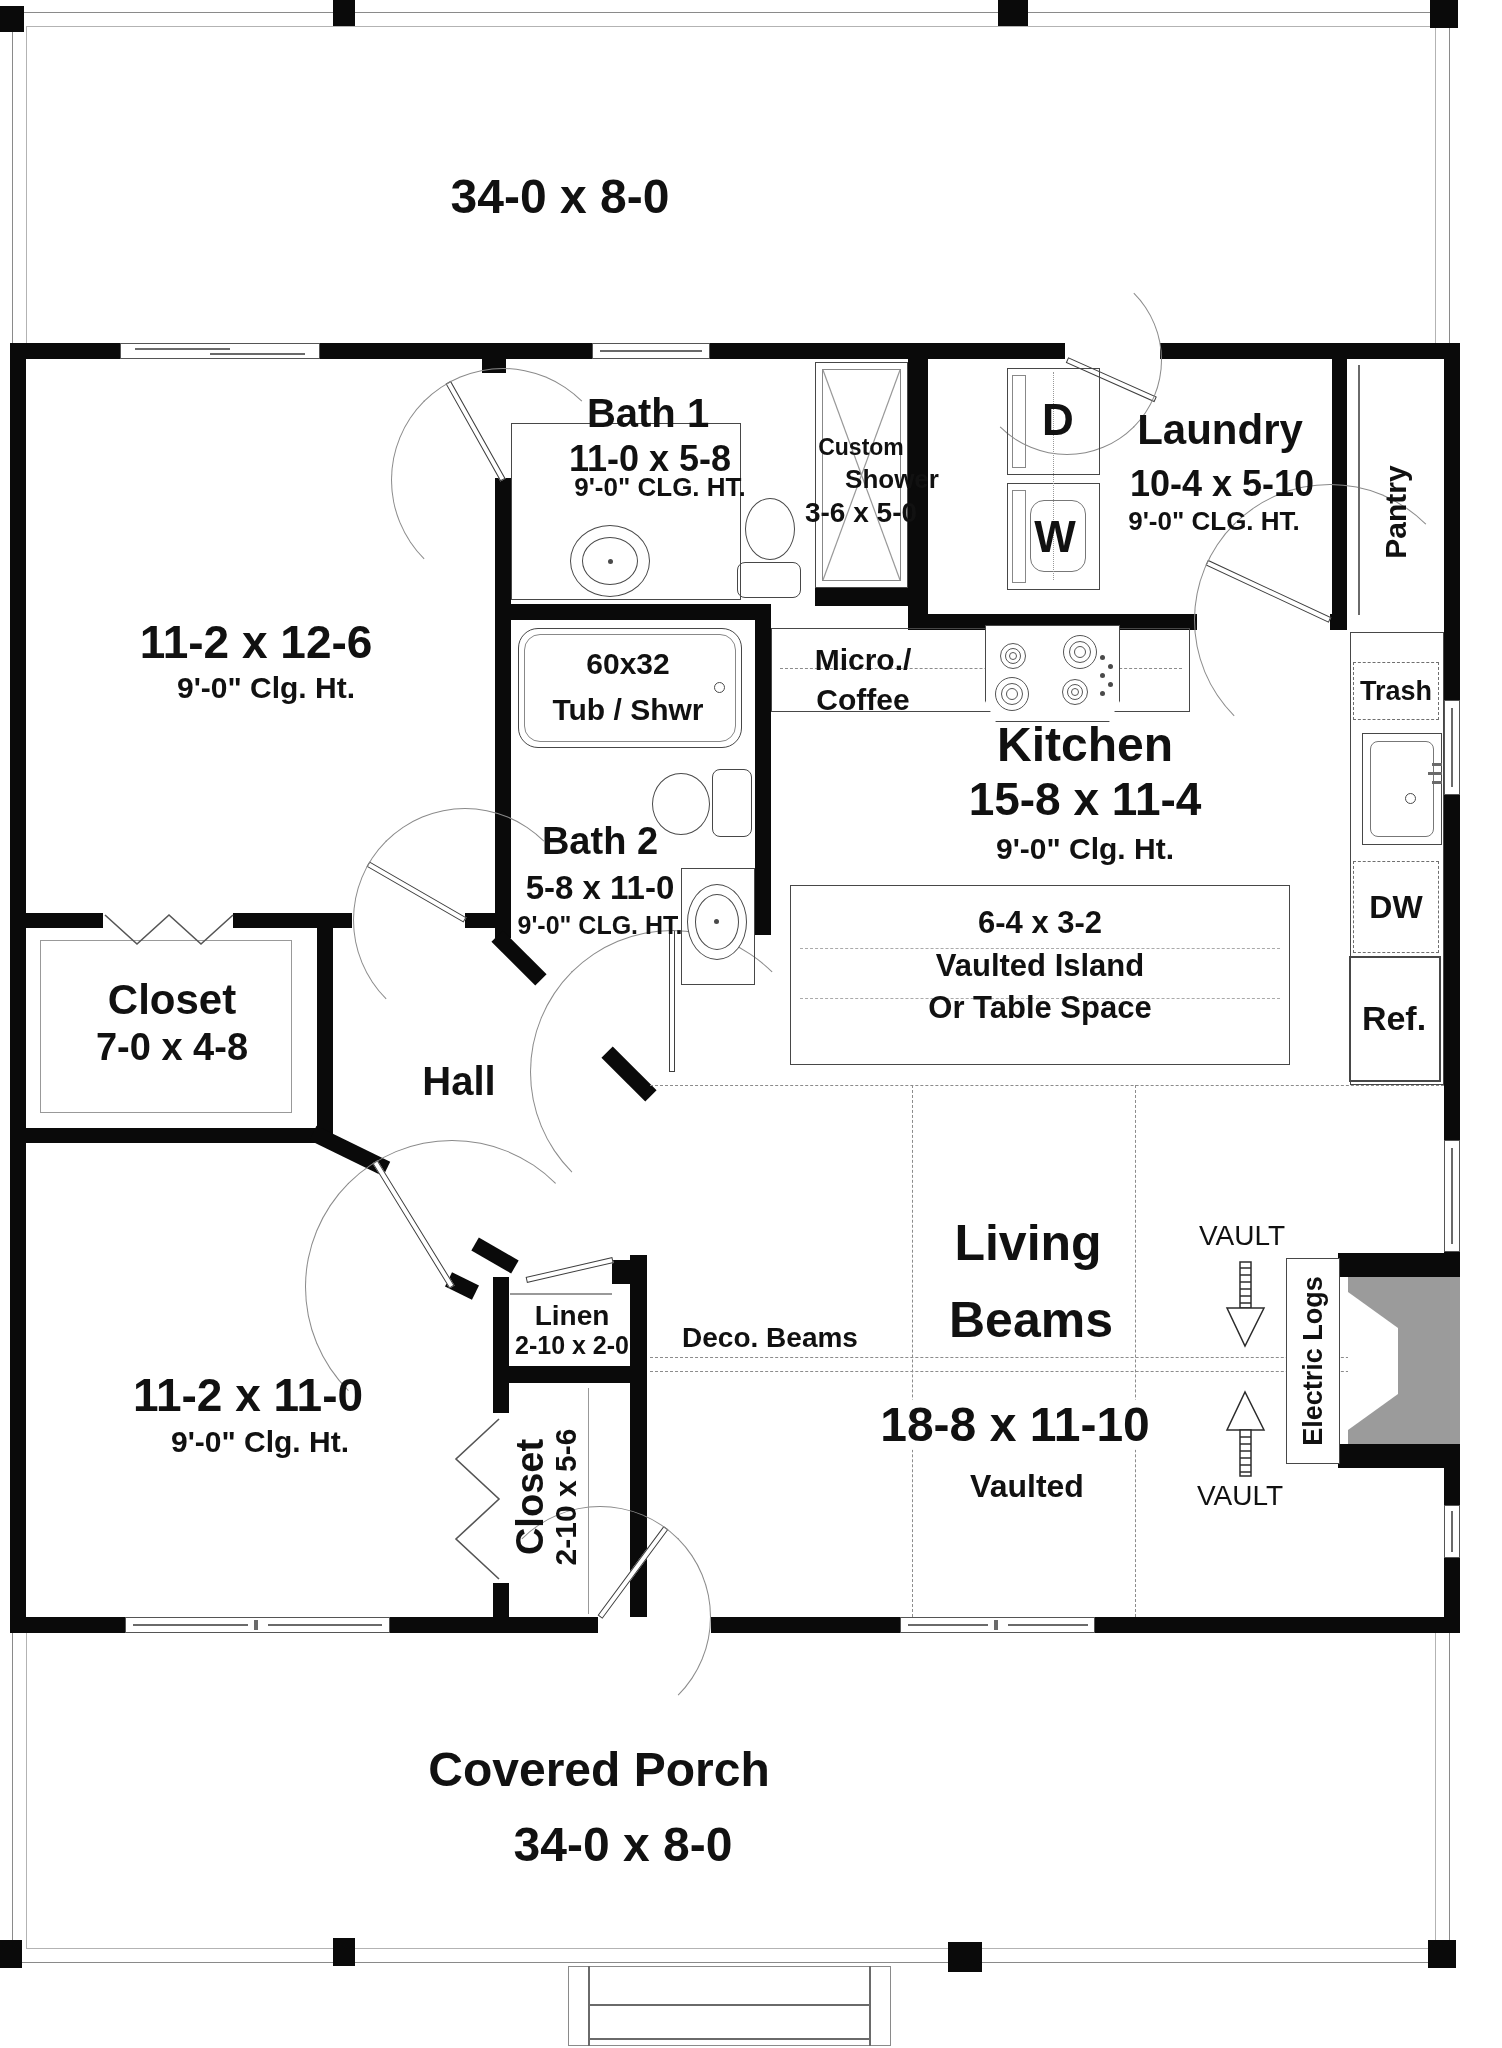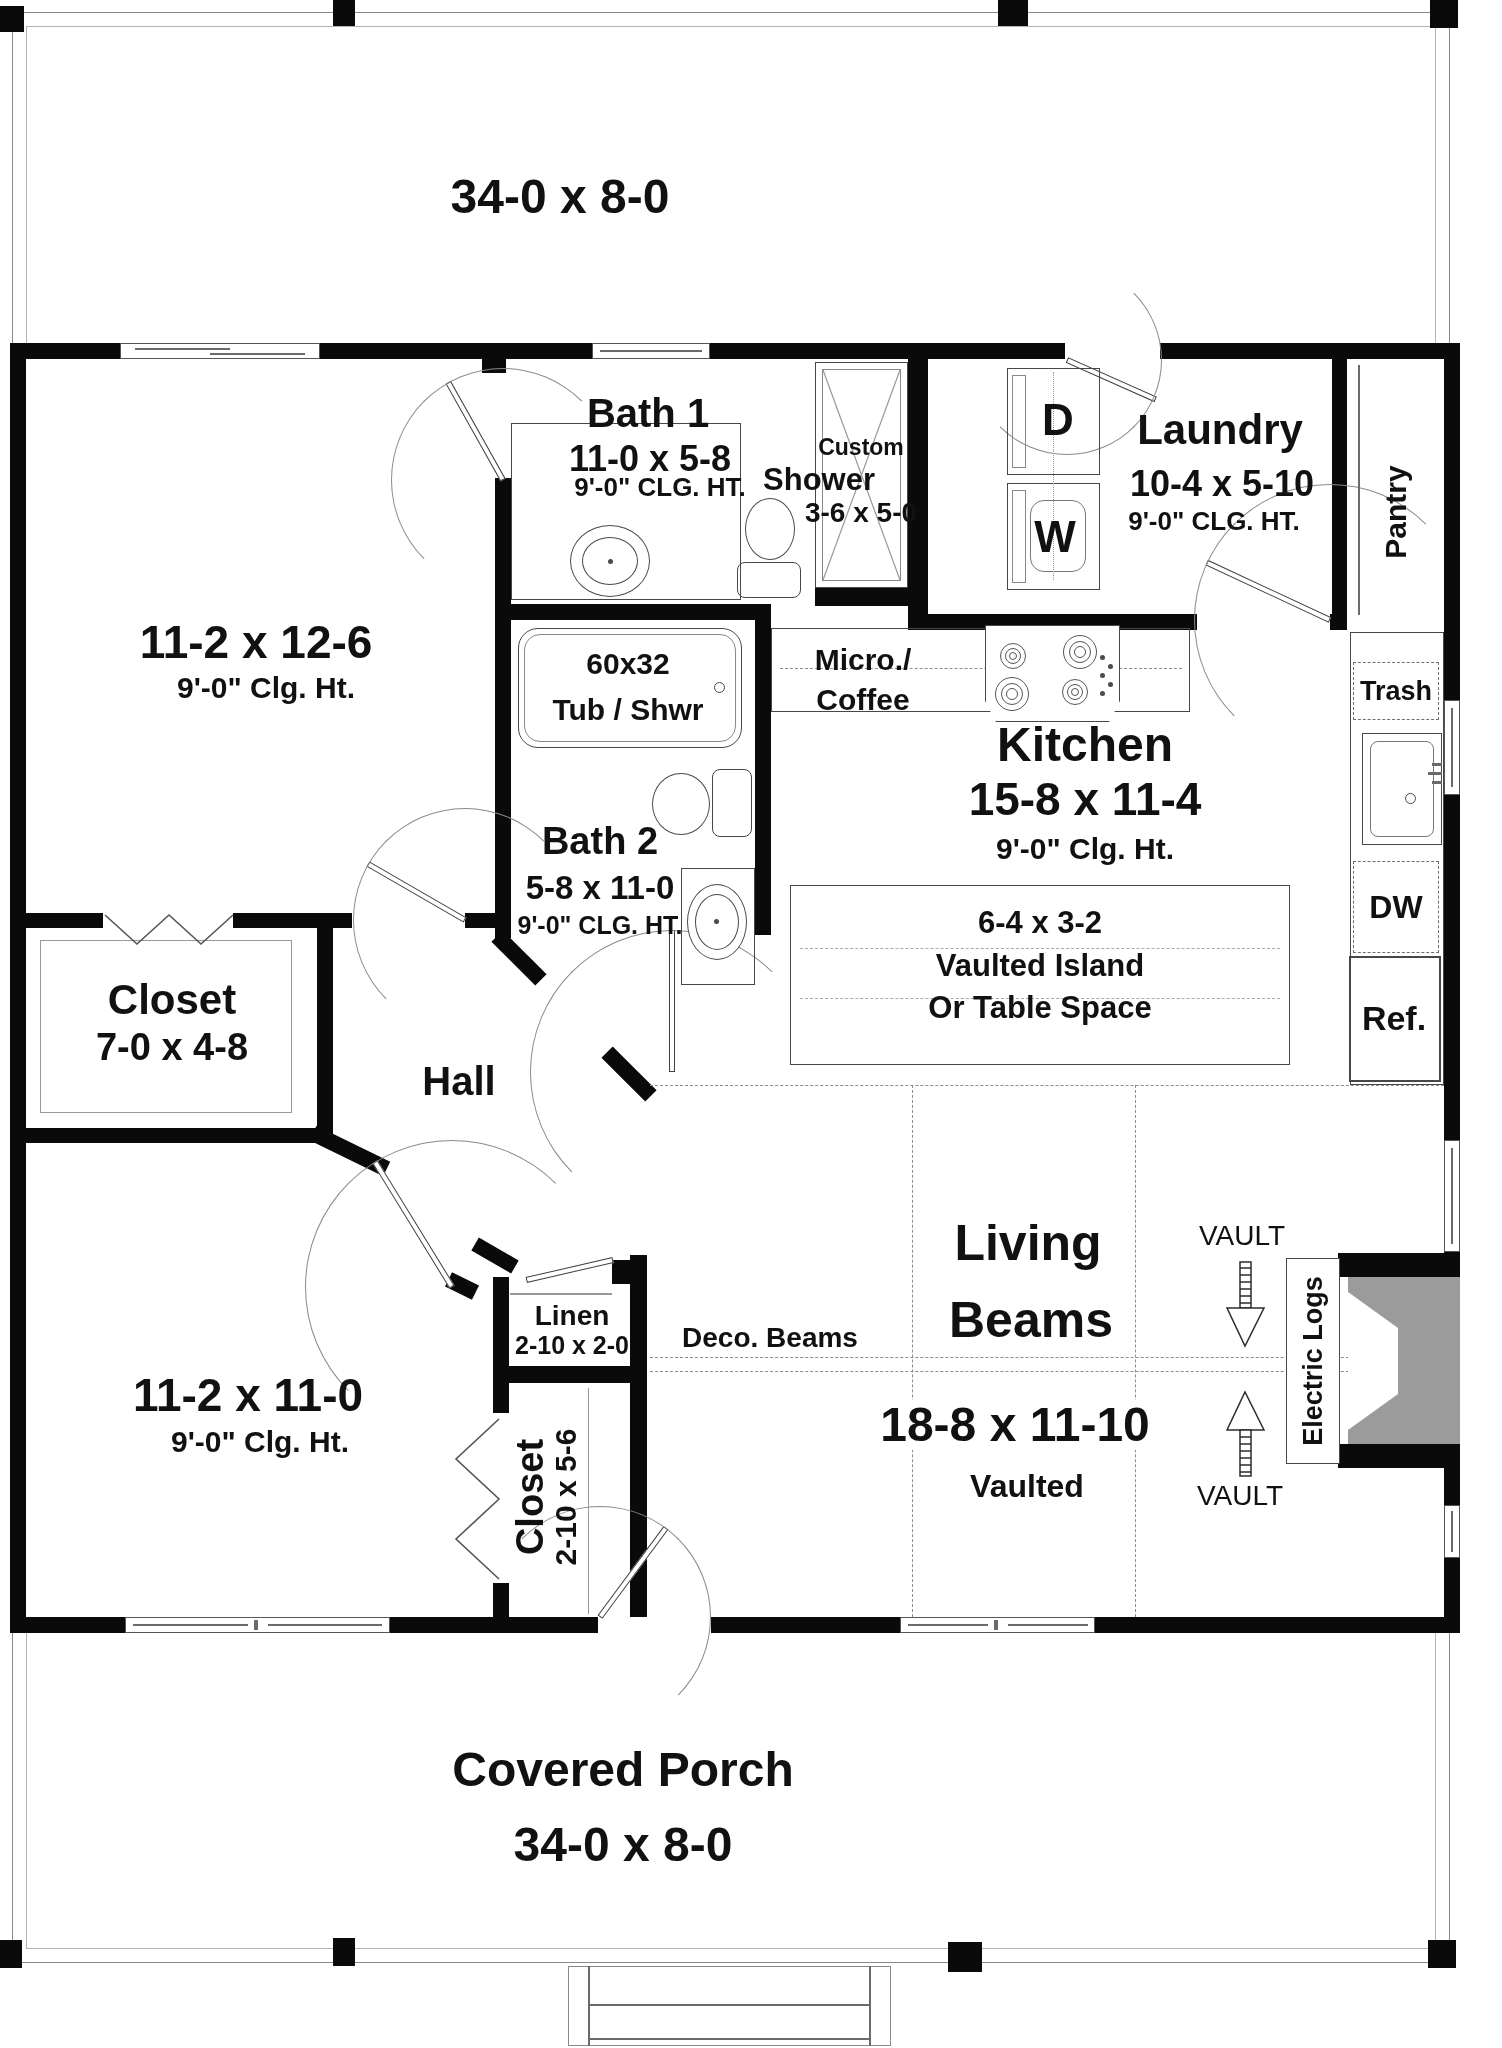--- a/index.html
+++ b/index.html
@@ -247,21 +247,21 @@
   <div class="lbl" style="left:560px;top:197px;font-size:48px;">34-0 x 8-0</div>
 
   <div class="lbl" style="left:256px;top:642px;font-size:46px;">11-2 x 12-6</div>
   <div class="lbl" style="left:266px;top:688px;font-size:30px;">9'-0" Clg. Ht.</div>
 
   <div class="lbl" style="left:648px;top:413px;font-size:40px;">Bath 1</div>
   <div class="lbl" style="left:650px;top:459px;font-size:36px;">11-0 x 5-8</div>
   <div class="lbl" style="left:660px;top:488px;font-size:26px;">9'-0" CLG. HT.</div>
 
   <div class="lbl" style="left:861px;top:447px;font-size:23px;">Custom</div>
-  <div class="lbl" style="left:819px;top:480px;font-size:31px;">Shower</div>
+  <div class="lbl" style="left:892px;top:480px;font-size:26px;">Shower</div>
   <div class="lbl" style="left:861px;top:513px;font-size:28px;">3-6 x 5-0</div>
 
   <div class="lbl" style="left:1058px;top:420px;font-size:44px;">D</div>
   <div class="lbl" style="left:1055px;top:537px;font-size:44px;">W</div>
 
   <div class="lbl" style="left:1220px;top:430px;font-size:42px;">Laundry</div>
   <div class="lbl" style="left:1222px;top:484px;font-size:36px;">10-4 x 5-10</div>
   <div class="lbl" style="left:1214px;top:522px;font-size:26px;">9'-0" CLG. HT.</div>
 
   <div class="lbl rot" style="left:1396px;top:512px;font-size:30px;">Pantry</div>
@@ -309,16 +309,16 @@
   <div class="lbl" style="left:1028px;top:1243px;font-size:50px;">Living</div>
   <div class="lbl" style="left:1031px;top:1320px;font-size:50px;">Beams</div>
   <div class="lbl bgw" style="left:1015px;top:1425px;font-size:48px;">18-8 x 11-10</div>
   <div class="lbl" style="left:1027px;top:1487px;font-size:32px;">Vaulted</div>
 
   <div class="lbl" style="left:1242px;top:1236px;font-size:28px;font-weight:normal;">VAULT</div>
   <div class="lbl" style="left:1240px;top:1496px;font-size:28px;font-weight:normal;">VAULT</div>
 
   <div class="lbl rot" style="left:1313px;top:1361px;font-size:27px;">Electric Logs</div>
 
-  <div class="lbl" style="left:623px;top:1770px;font-size:48px;">Covered Porch</div>
+  <div class="lbl" style="left:599px;top:1770px;font-size:48px;">Covered Porch</div>
   <div class="lbl" style="left:623px;top:1845px;font-size:48px;">34-0 x 8-0</div>
 
 </div>
 
 </body></html>

